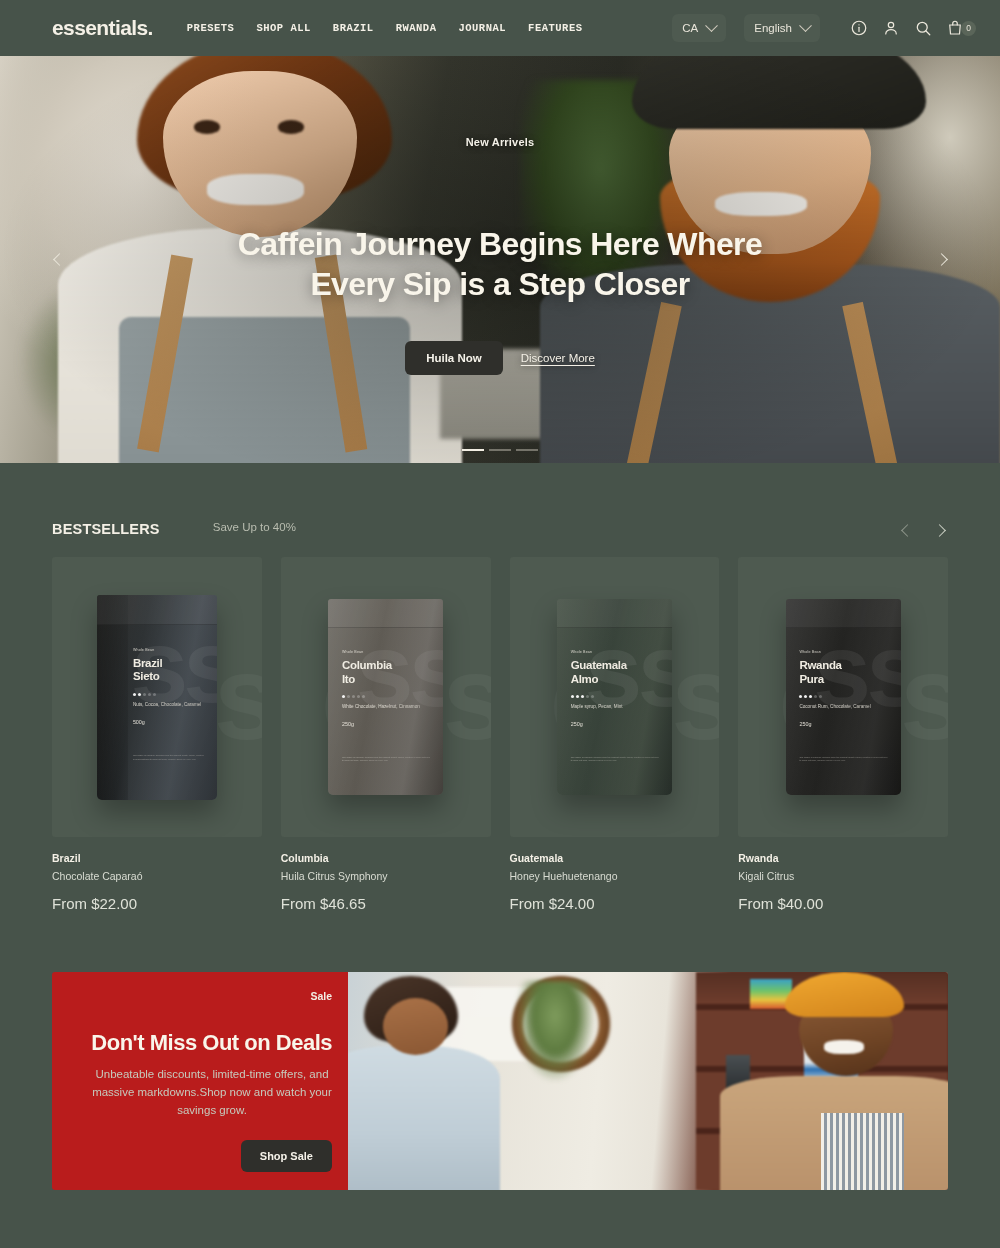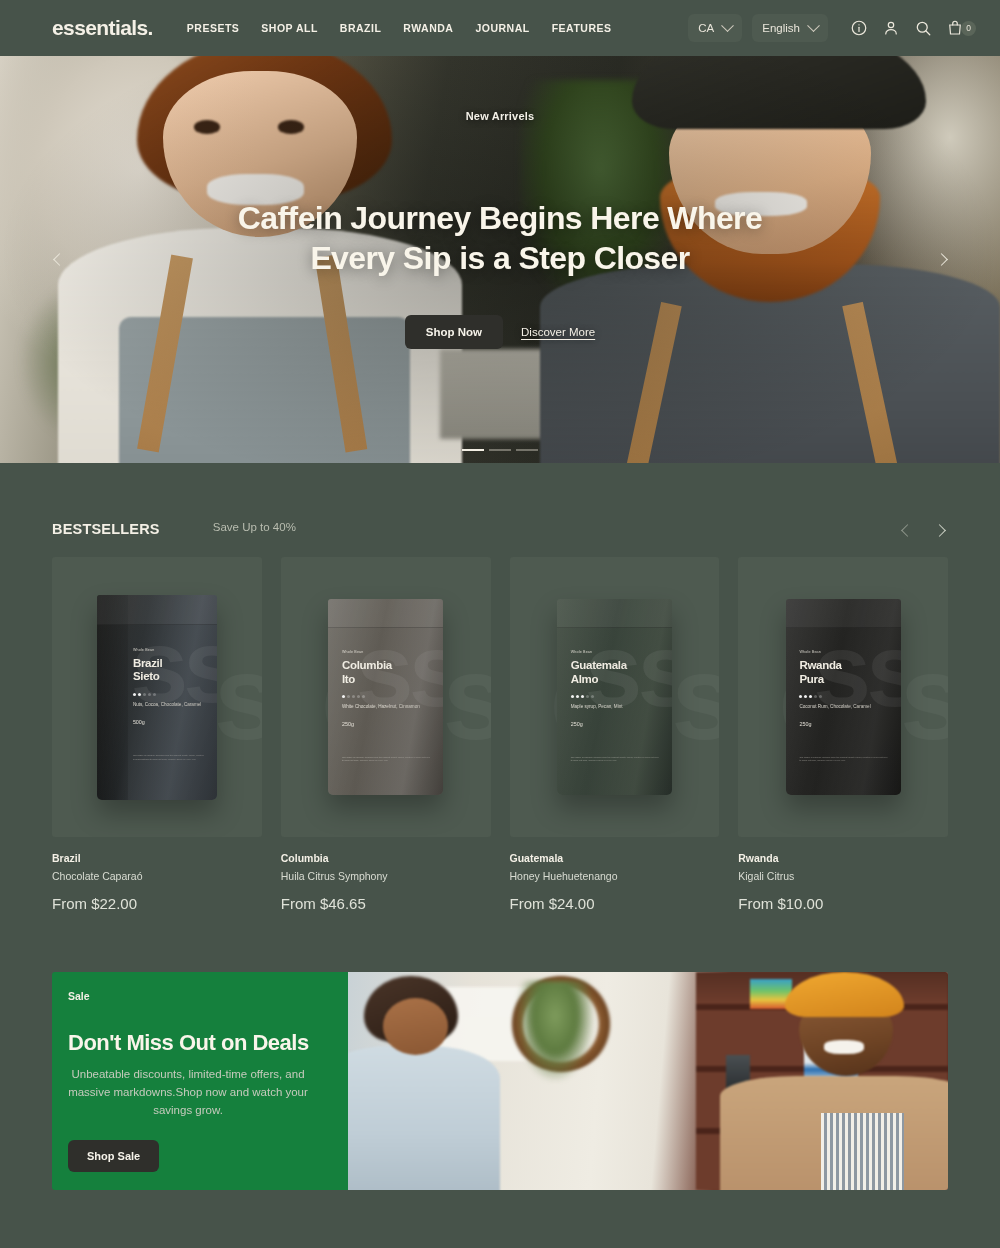--- a/index.html
+++ b/index.html
@@ -22,34 +22,34 @@
     z-index: 20;
   }
   .logo {
     color: #f4f0e6;
     font-size: 21px;
     font-weight: 700;
     letter-spacing: -0.6px;
     margin-right: 34px;
     white-space: nowrap;
   }
-  .nav { display: flex; align-items: center; gap: 22px; }
+  .nav { display: flex; align-items: center; gap: 22px; font-family: Liberation Mono, monospace; }
   .nav-item {
     color: #f4f0e6;
     font-size: 10.5px;
     font-weight: 700;
     letter-spacing: 0.5px;
     white-space: nowrap;
     cursor: pointer;
   }
   .header-right {
     margin-left: auto;
     display: flex;
     align-items: center;
-    gap: 10px;
+    gap: 18px;
   }
   .selector {
     background: #4e5a50;
     border-radius: 6px;
     height: 28px;
     display: flex;
     align-items: center;
     gap: 9px;
     padding: 0 10px;
     cursor: pointer;
@@ -192,21 +192,21 @@
   }
   .hero-scrim {
     position:absolute; inset:0;
     background: radial-gradient(ellipse 50% 60% at 50% 48%, rgba(10,12,8,0.34) 0%, rgba(10,12,8,0.10) 70%, rgba(10,12,8,0) 100%);
   }
 
   .hero-content {
     position: relative;
     z-index: 5;
     text-align: center;
-    padding-top: 54px;
+    padding-top: 80px;
   }
   .hero-eyebrow {
     color: #f4f1e8;
     font-size: 11px;
     font-weight: 700;
     letter-spacing: 0.2px;
     text-shadow: 0 1px 6px rgba(0,0,0,.55);
   }
   .hero-title {
     margin: 76px auto 0;
@@ -369,23 +369,23 @@
   
   .promo {
     margin-top: 60px;
     display: grid;
     grid-template-columns: 296px 1fr;
     border-radius: 3px;
     overflow: hidden;
     height: 218px;
   }
   .promo-left {
-    background: #15803d;
+    background: #b91c1c;
     display: flex; flex-direction: column;
-    align-items: flex-start; justify-content: center;
+    align-items: flex-end; justify-content: center;
     text-align: center;
     padding: 0 16px;
   }
   .promo-eyebrow { color: #f3efe5; font-size: 10.5px; font-weight: 700; }
   .promo-title {
     color: #f9f5ea; font-size: 22px; font-weight: 700;
     letter-spacing: -0.5px; margin-top: 28px;
   }
   .promo-desc {
     color: #c6cabd; font-size: 11.5px; line-height: 1.55;
@@ -540,21 +540,21 @@
     <span class="chev l"></span>
   </div>
   <div class="hero-arrow right">
     <span class="chev r"></span>
   </div>
 
   <div class="hero-content">
     <div class="hero-eyebrow">New Arrivels</div>
     <h1 class="hero-title">Caffein Journey Begins Here Where Every Sip is a Step Closer</h1>
     <div class="hero-ctas">
-      <button class="btn-dark">Shop Now</button>
+      <button class="btn-dark">Huila Now</button>
       <a class="link-underline">Discover More</a>
     </div>
   </div>
 
   <div class="hero-dots">
     <span class="dot active"></span>
     <span class="dot"></span>
     <span class="dot"></span>
   </div>
 </section>
@@ -689,21 +689,21 @@
             <div class="bag-notes">Coconut Rum, Chocolate, Caramel</div>
             <div class="bag-weight">250g</div>
           </div>
           <div class="bag-fine" style="left:12%;top:80%;">Our coffee is carefully sourced from the highest-quality farms, roasted in small batches to bring out bold, complex flavor in every cup.</div>
           <div class="bag-sheen"></div>
         </div>
       </div>
       <div class="card-info">
         <div class="p-origin">Rwanda</div>
         <div class="p-name">Kigali Citrus</div>
-        <div class="p-price">From $10.00</div>
+        <div class="p-price">From $40.00</div>
       </div>
     </article>
 
   </div>
 
   <div class="promo">
     <div class="promo-left">
       <div class="promo-eyebrow">Sale</div>
       <div class="promo-title">Don't Miss Out on Deals</div>
       <div class="promo-desc">Unbeatable discounts, limited-time offers, and massive markdowns.Shop now and watch your savings grow.</div>

